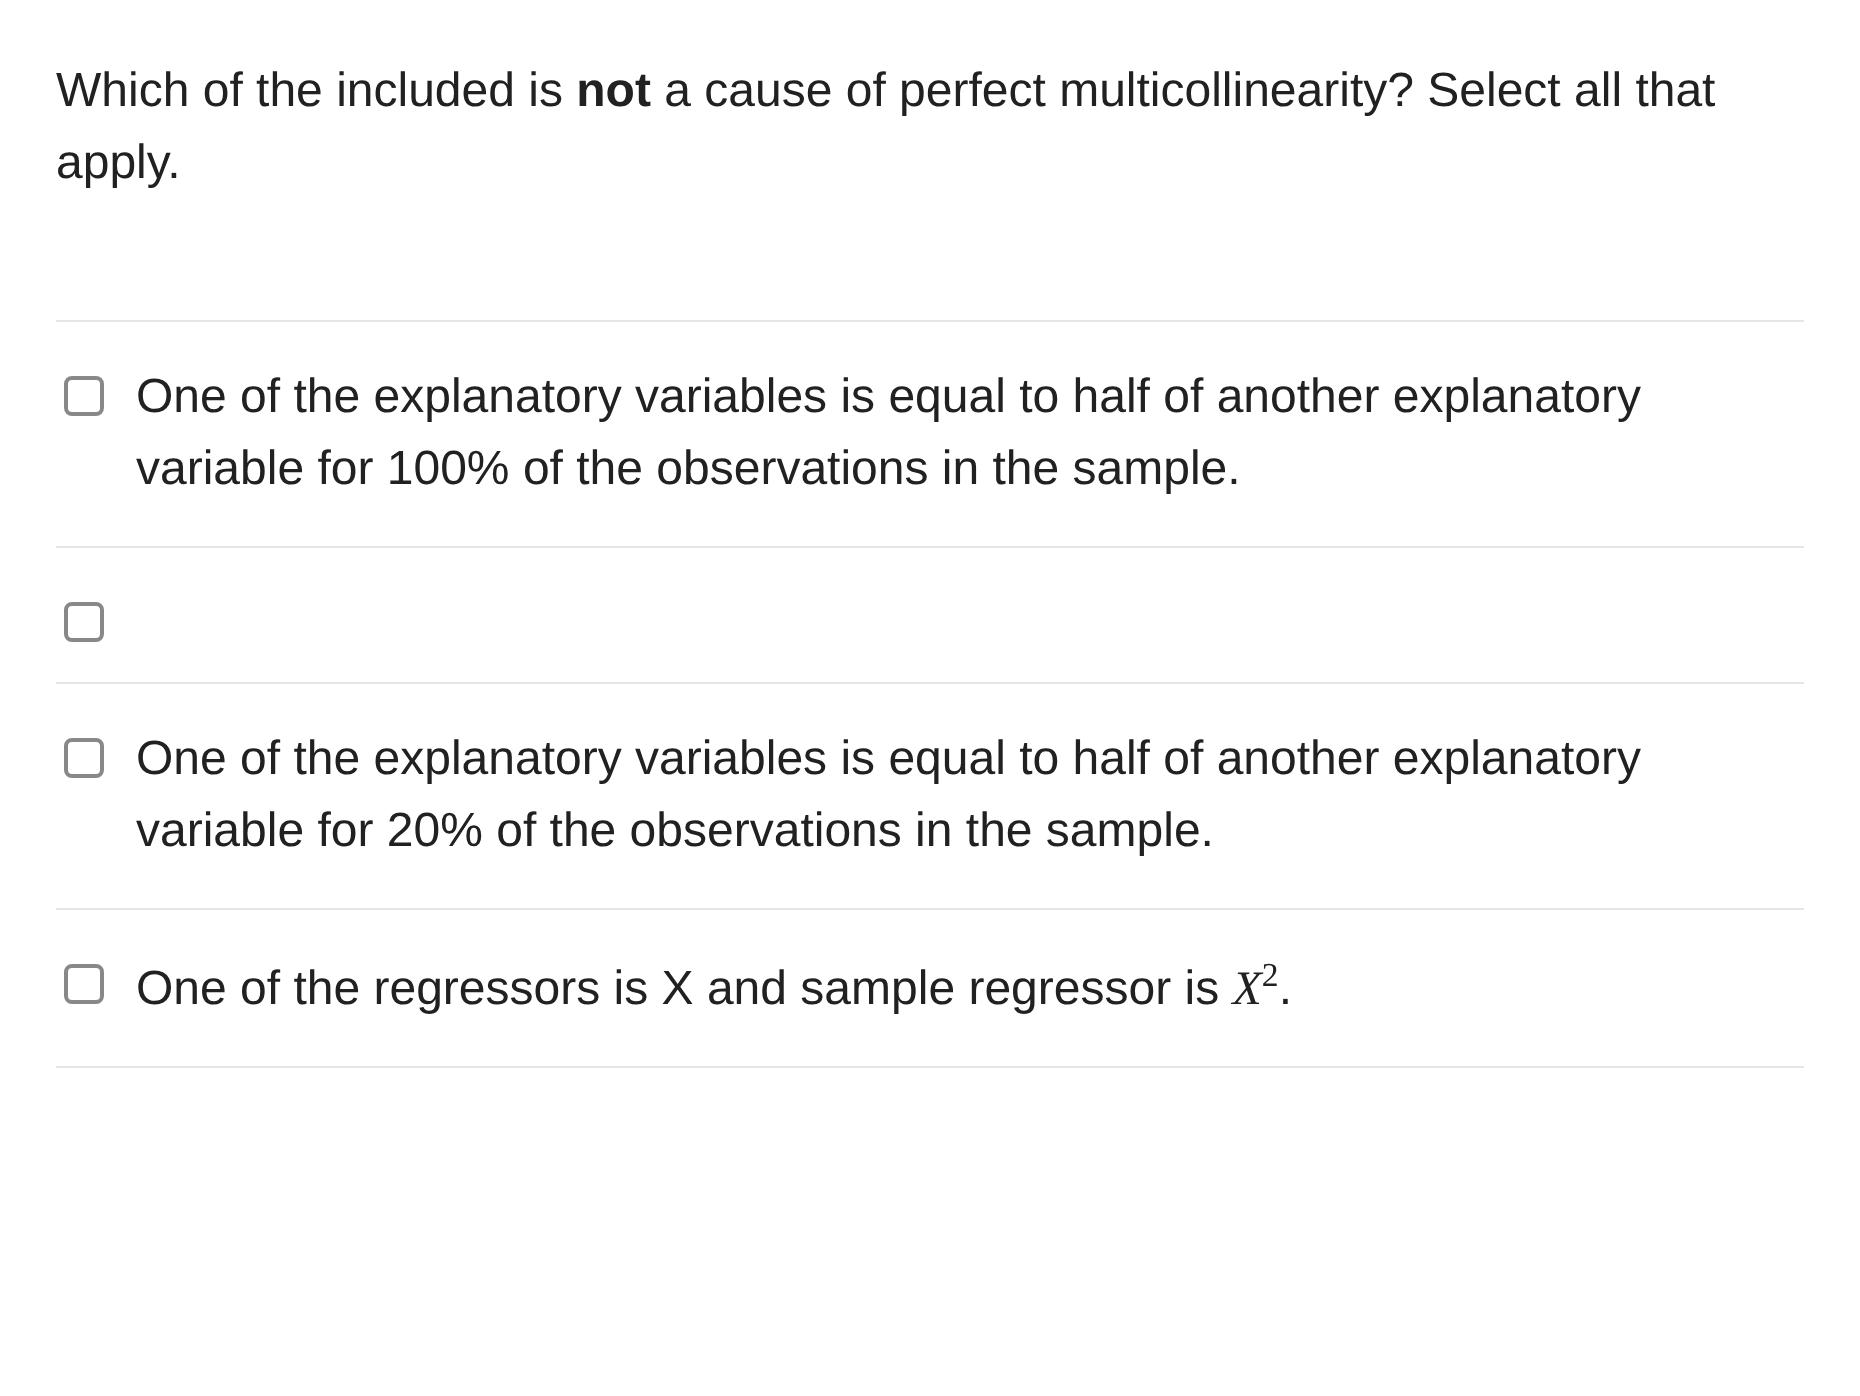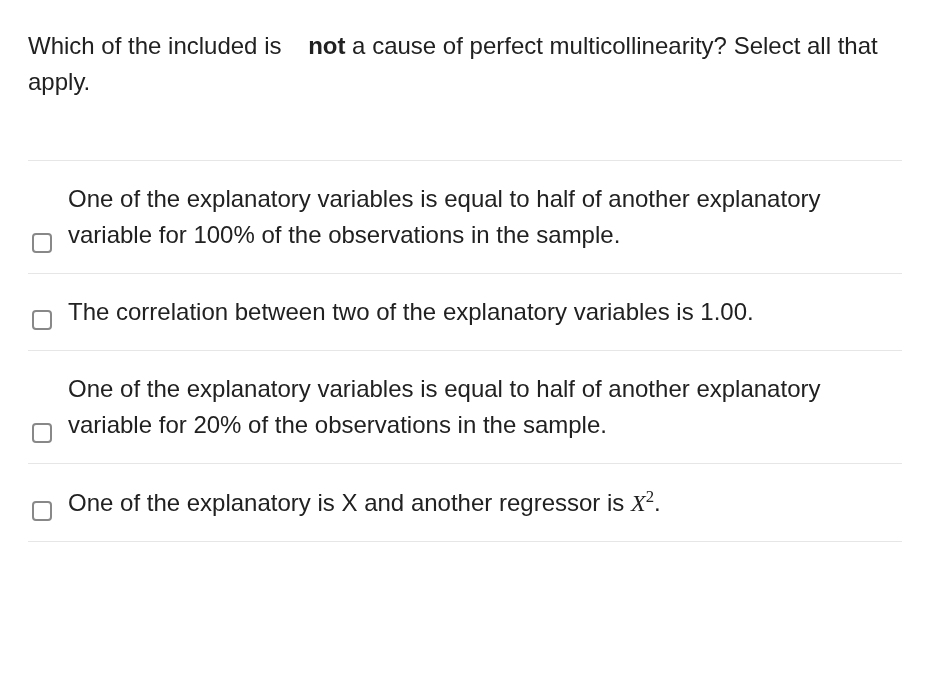--- a/index.html
+++ b/index.html
@@ -15,28 +15,27 @@
       width: 930px;
       font-size: 24px;
       line-height: 1.5;
     }
     .question-text {
       margin-bottom: 60px;
       font-weight: 400;
     }
     .question-text .bold {
       font-weight: 700;
-      margin-left: 20px;
     }
     .options {
       border-top: 1px solid #e6e6e6;
     }
     .option-row {
       display: flex;
-      align-items: flex-end;
+      align-items: flex-start;
       padding: 20px 10px 20px 4px;
       border-bottom: 1px solid #e6e6e6;
       gap: 16px;
     }
     .checkbox {
       width: 20px;
       height: 20px;
       border: 2px solid #888;
       border-radius: 4px;
       flex-shrink: 0;
@@ -67,29 +66,28 @@
 
 <div class="options">
 
   <div class="option-row">
     <div class="checkbox"></div>
     <div class="option-label">One of the explanatory variables is equal to half of another explanatory variable for 100% of the observations in the sample.</div>
   </div>
 
   <div class="option-row">
     <div class="checkbox"></div>
-    <div class="option-label">The correlation between two of the explanatory variables is 1.00.</div>
   </div>
 
   <div class="option-row">
     <div class="checkbox"></div>
     <div class="option-label">One of the explanatory variables is equal to half of another explanatory variable for 20% of the observations in the sample.</div>
   </div>
 
 
   <div class="option-row">
     <div class="checkbox"></div>
     <div class="option-label">
-      <span>One of the explanatory is X and another regressor is </span><span class="math-var">X</span><span class="superscript">2</span><span>.</span>
+      <span>One of the regressors is X and sample regressor is </span><span class="math-var">X</span><span class="superscript">2</span><span>.</span>
     </div>
   </div>
 
 </div>
 
 </body></html>

